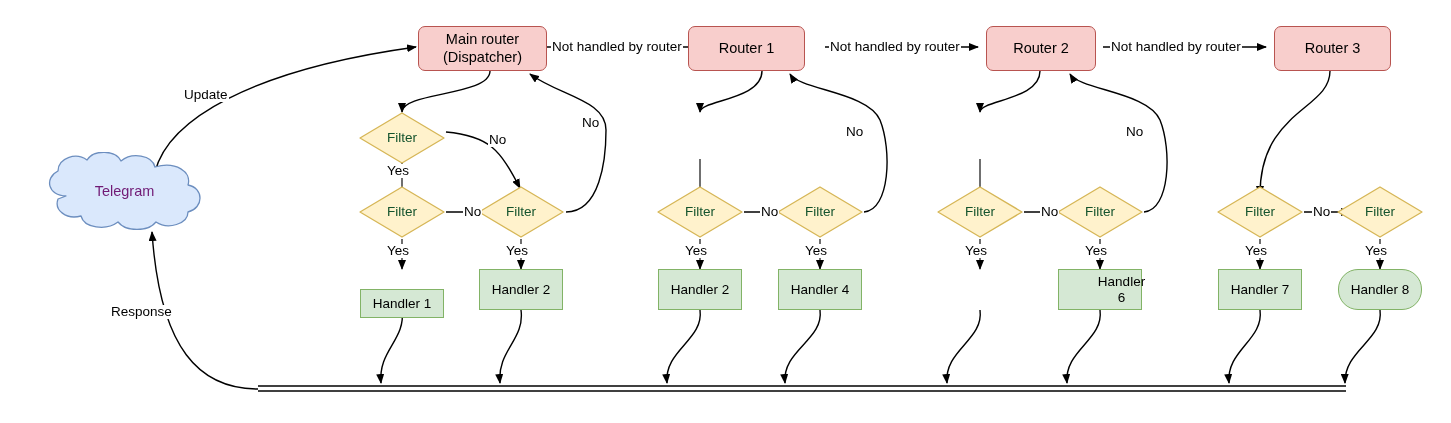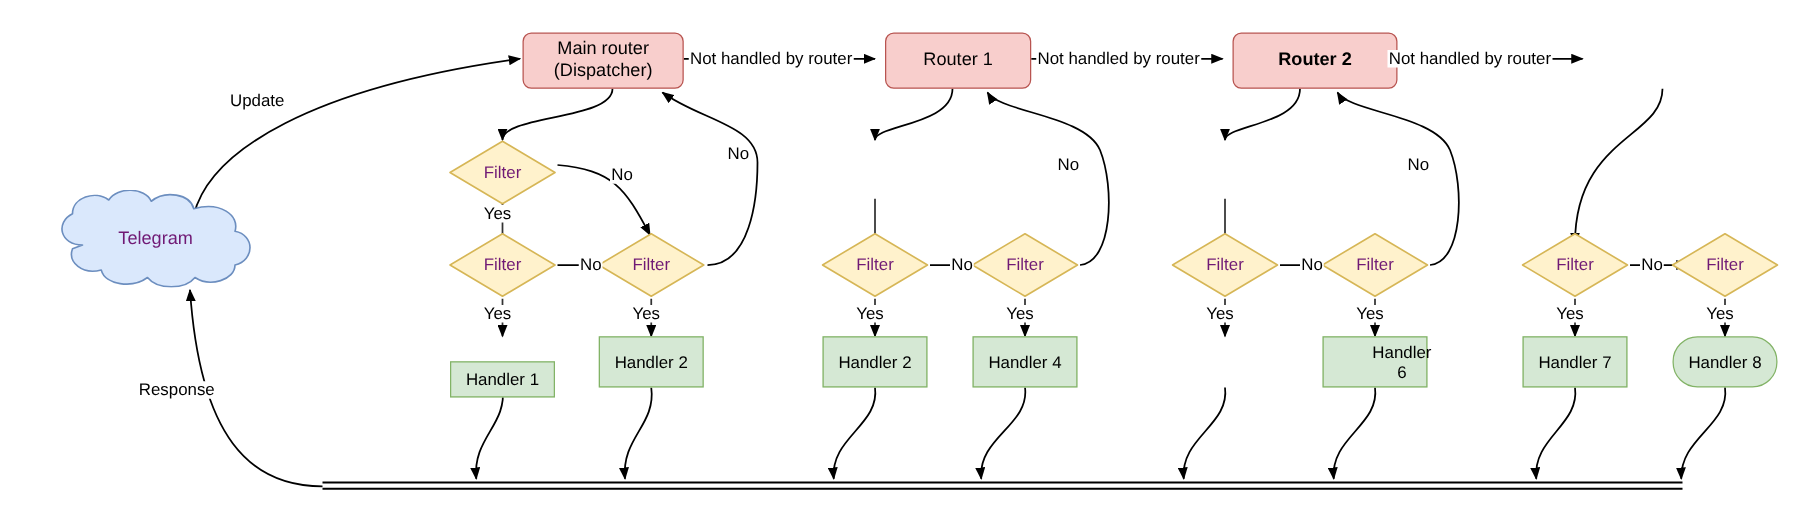--- a/index.html
+++ b/index.html
@@ -9,21 +9,21 @@
 
   .node{position:absolute;box-sizing:border-box;display:flex;align-items:center;
         justify-content:center;text-align:center;line-height:1.18;color:#000000;}
 
   .router{background:#f8cecc;border:1px solid #b85450;border-radius:7px;font-size:14.5px;}
   .handler{background:#d5e8d4;border:1px solid #82b366;font-size:13.5px;}
 
   .diamond{width:86px;height:52px;}
   .diamond .dshape{position:absolute;left:0;top:0;width:100%;height:100%;}
   .diamond .dlabel{position:absolute;left:0;top:0;width:100%;height:100%;
-        display:flex;align-items:center;justify-content:center;font-size:13.5px;color:#701a75;}
+        display:flex;align-items:center;justify-content:center;font-size:13.5px;color:#14532d;}
 
   .cloudwrap{position:absolute;}
   .cloudwrap .clabel{position:absolute;left:0;top:0;width:100%;height:100%;
         display:flex;align-items:center;justify-content:center;font-size:14.5px;color:#701a75;}
 
   .edge-label{position:absolute;font-size:13.5px;color:#000;white-space:nowrap;
         background:#ffffff;padding:0 1px;line-height:1;}
 </style>
 </head>
 <body>
@@ -102,28 +102,31 @@
                C24,68 12,58 16,47 Z" fill="#dae8fc" stroke="#6c8ebf" stroke-width="1.3" stroke-linejoin="round"></path>
     </svg>
     <span class="clabel">Telegram</span>
   </div>
 
   <div class="node router" style="left:418px;top:26px;width:129px;height:45px;flex-direction:column;">
     <span>Main router</span>
     <span>(Dispatcher)</span>
   </div>
 
-  <div class="node router" style="left:708px;top:26px;width:117px;height:45px;">
+  <div class="node router" style="left:688px;top:26px;width:117px;height:45px;">
     <span>Router 1</span>
   </div>
 
-  <div class="node router" style="left:986px;top:26px;width:132px;height:45px;font-weight:bold;">
+  <div class="node router" style="left:986px;top:26px;width:110px;height:45px;">
     <span>Router 2</span>
   </div>
 
+  <div class="node router" style="left:1274px;top:26px;width:117px;height:45px;">
+    <span>Router 3</span>
+  </div>
 
   <div class="node diamond" style="left:359px;top:112px;">
     <svg class="dshape" viewBox="0 0 86 52" xmlns="http://www.w3.org/2000/svg">
       <polygon points="43,1 85,26 43,51 1,26" fill="#fff2cc" stroke="#d6b656" stroke-width="1.3" stroke-linejoin="round"></polygon>
     </svg>
     <span class="dlabel">Filter</span>
   </div>
 
   <div class="node diamond" style="left:359px;top:186px;">
     <svg class="dshape" viewBox="0 0 86 52" xmlns="http://www.w3.org/2000/svg">
@@ -196,21 +199,21 @@
   <div class="node handler" style="left:1058px;top:269px;width:84px;height:41px;padding-left:43px;">
     <span>Handler 6</span>
   </div>
   <div class="node handler" style="left:1218px;top:269px;width:84px;height:41px;">
     <span>Handler 7</span>
   </div>
   <div class="node handler" style="left:1338px;top:269px;width:84px;height:41px;border-radius:20px;">
     <span>Handler 8</span>
   </div>
 
-  <span class="edge-label" style="left:183px;top:74px;">Update</span>
+  <span class="edge-label" style="left:183px;top:88px;">Update</span>
 
   <span class="edge-label" style="left:110px;top:305px;">Response</span>
 
   <span class="edge-label" style="left:551px;top:40px;">Not handled by router</span>
   <span class="edge-label" style="left:829px;top:40px;">Not handled by router</span>
   <span class="edge-label" style="left:1110px;top:40px;">Not handled by router</span>
 
   <span class="edge-label" style="left:488px;top:133px;">No</span>
   <span class="edge-label" style="left:386px;top:164px;">Yes</span>
   <span class="edge-label" style="left:463px;top:205px;">No</span>

